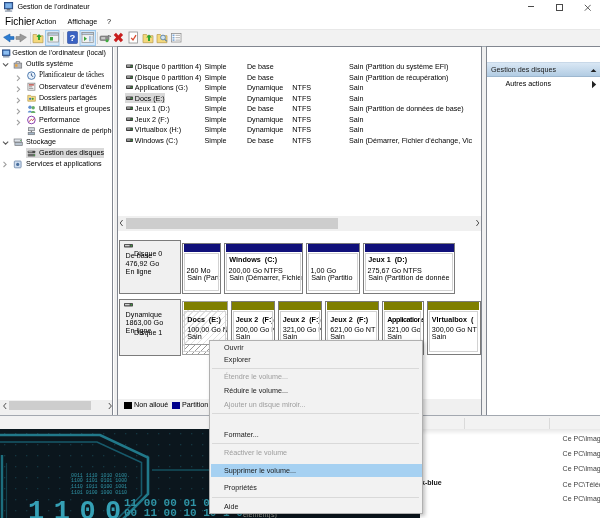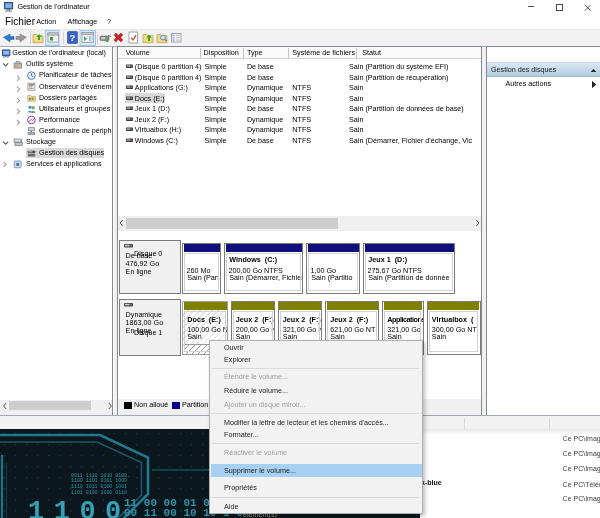--- a/index.html
+++ b/index.html
@@ -164,21 +164,21 @@
         <rect x="4" y="6.1" width="4.5" height="1" fill="#b0b0b0"></rect>
       </g>
     </svg>
 
     <div class="abs" style="left:0;top:46px;width:600px;height:1px;background:#a0a8b0;"></div>
 
     <div class="abs" id="tree" style="left:0;top:47px;width:113px;height:368px;background:#fff;border-right:1px solid #828790;overflow:hidden;font-size:7.2px;color:#000;">
 
       <div class="t" style="left:12.3px;top:2.2px;">Gestion de l'ordinateur (local)</div>
       <div class="t" style="left:26px;top:13.3px;">Outils système</div>
-      <div class="t" style="left:38.9px;top:24.4px;">Planificateur de tâches</div>
+      <div class="t" style="left:38.9px;top:24.4px;font-family:Liberation Serif, serif;">Planificateur de tâches</div>
       <div class="t" style="left:38.9px;top:35.5px;">Observateur d'événeme</div>
       <div class="t" style="left:38.9px;top:46.6px;">Dossiers partagés</div>
       <div class="t" style="left:38.9px;top:57.7px;">Utilisateurs et groupes l</div>
       <div class="t" style="left:38.9px;top:68.8px;">Performance</div>
       <div class="t" style="left:38.9px;top:79.9px;">Gestionnaire de périphé</div>
       <div class="t" style="left:26px;top:91.0px;">Stockage</div>
       <div class="abs" style="left:25.5px;top:101.3px;width:78px;height:9.6px;background:#d9d9d9;"></div>
       <div class="t" style="left:38.9px;top:102.1px;">Gestion des disques</div>
       <div class="t" style="left:26px;top:113.2px;">Services et applications</div>
       <svg class="abs" style="left:0;top:0;" width="113" height="130" viewBox="0 0 113 130">
@@ -266,31 +266,20 @@
           <path d="M108.8,3 L111.4,6 L108.8,9" stroke="#505050" stroke-width="1" fill="none"></path>
         </svg>
       </div>
       <div class="abs" style="left:0;top:364.5px;width:113px;height:4px;background:#f0f0f0;"></div>
     </div>
 
     <div class="abs" style="left:114px;top:47px;width:3px;height:368px;background:#f0f0f0;"></div>
 
     <div class="abs" id="center" style="left:117px;top:46px;width:365px;height:369px;background:#fff;border:1px solid #828790;border-bottom:none;overflow:hidden;font-size:7.2px;">
 
-      <div class="abs" style="left:0;top:0;width:363px;height:11.5px;background:#fbfbfb;border-bottom:1px solid #d0d0d0;">
-        <div class="abs" style="left:82px;top:1px;width:1px;height:10px;background:#c4c4c4;"></div>
-        <div class="abs" style="left:124.5px;top:1px;width:1px;height:10px;background:#c4c4c4;"></div>
-        <div class="abs" style="left:170px;top:1px;width:1px;height:10px;background:#c4c4c4;"></div>
-        <div class="abs" style="left:238.3px;top:1px;width:1px;height:10px;background:#c4c4c4;"></div>
-        <div class="t" style="left:7.7px;top:1.6px;">Volume</div>
-        <div class="t" style="left:85.6px;top:1.6px;">Disposition</div>
-        <div class="t" style="left:128.9px;top:1.6px;">Type</div>
-        <div class="t" style="left:174.3px;top:1.6px;">Système de fichiers</div>
-        <div class="t" style="left:244.3px;top:1.6px;">Statut</div>
-      </div>
 
       <div class="abs" style="left:6.5px;top:46.4px;width:40px;height:9.2px;background:#d9d9d9;"></div>
       <div class="vrow" style="top:15px;">
           <svg class="vico" viewBox="0 0 7 5">
             <rect x="0" y="0.6" width="7" height="3.4" rx="0.7" fill="#3a3a3a"></rect>
             <rect x="0.8" y="1.4" width="3.6" height="1.2" fill="#cdcdcd"></rect>
             <circle cx="5.8" cy="2.2" r="0.7" fill="#3fae3f"></circle>
           </svg>
           <span class="c1">(Disque 0 partition 4)</span>
           <span class="c2">Simple</span>
@@ -488,21 +477,20 @@
   </div>
 
   <div class="abs" id="menu" style="left:209px;top:339.5px;width:213.5px;height:174px;background:#f2f2f2;border:1px solid #b0b0b0;box-shadow:2px 2px 4px rgba(0,0,0,0.25);font-size:7.2px;color:#1a1a1a;">
     <div class="mi" style="top:2px;">Ouvrir</div>
     <div class="mi" style="top:14.2px;">Explorer</div>
     <div class="sep" style="top:27.5px;"></div>
     <div class="mi gray" style="top:31.7px;">Étendre le volume...</div>
     <div class="mi" style="top:45.2px;">Réduire le volume...</div>
     <div class="mi gray" style="top:59.2px;">Ajouter un disque miroir...</div>
     <div class="sep" style="top:72.9px;"></div>
-    <div class="mi" style="top:77.2px;">Modifier la lettre de lecteur et les chemins d'accès...</div>
     <div class="mi" style="top:89.4px;">Formater...</div>
     <div class="sep" style="top:102.9px;"></div>
     <div class="mi gray" style="top:107.8px;">Réactiver le volume</div>
     <div class="abs" style="left:1px;top:123px;width:210.5px;height:13px;background:#a6d1f2;"></div>
     <div class="mi" style="top:125.2px;">Supprimer le volume...</div>
     <div class="mi" style="top:142.4px;">Propriétés</div>
     <div class="sep" style="top:156.5px;"></div>
     <div class="mi" style="top:161.2px;">Aide</div>
   </div>
 

